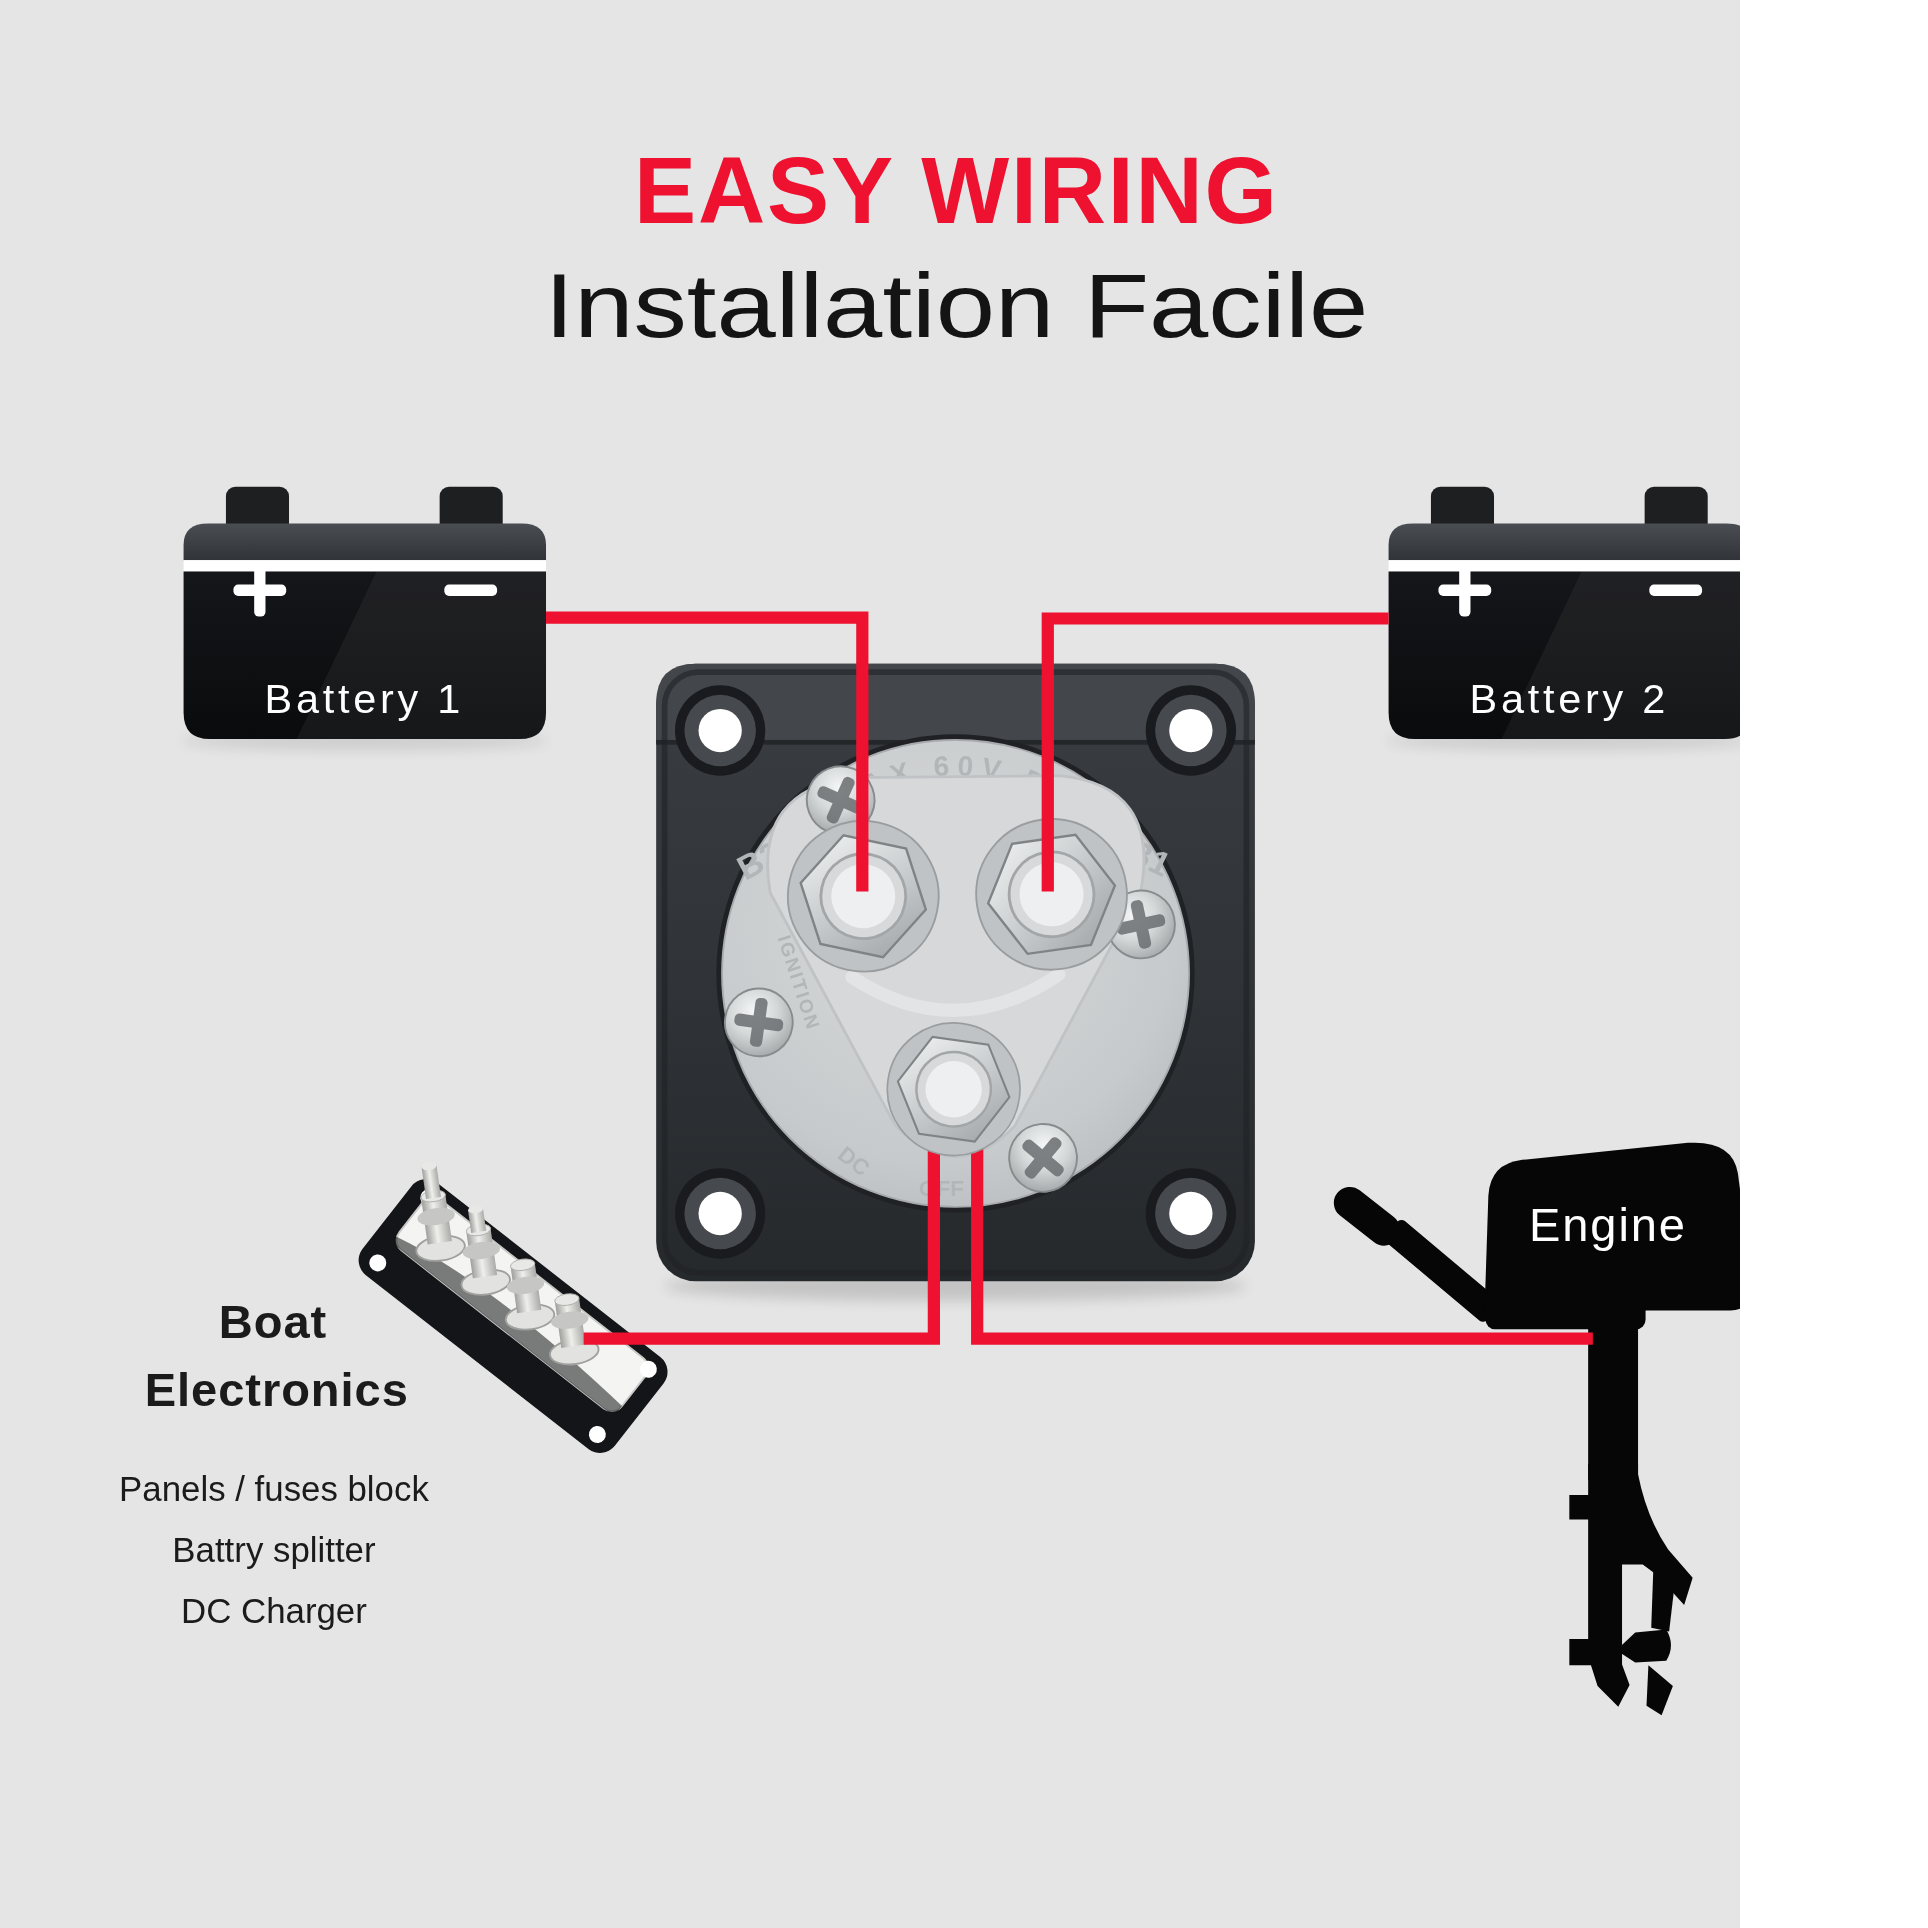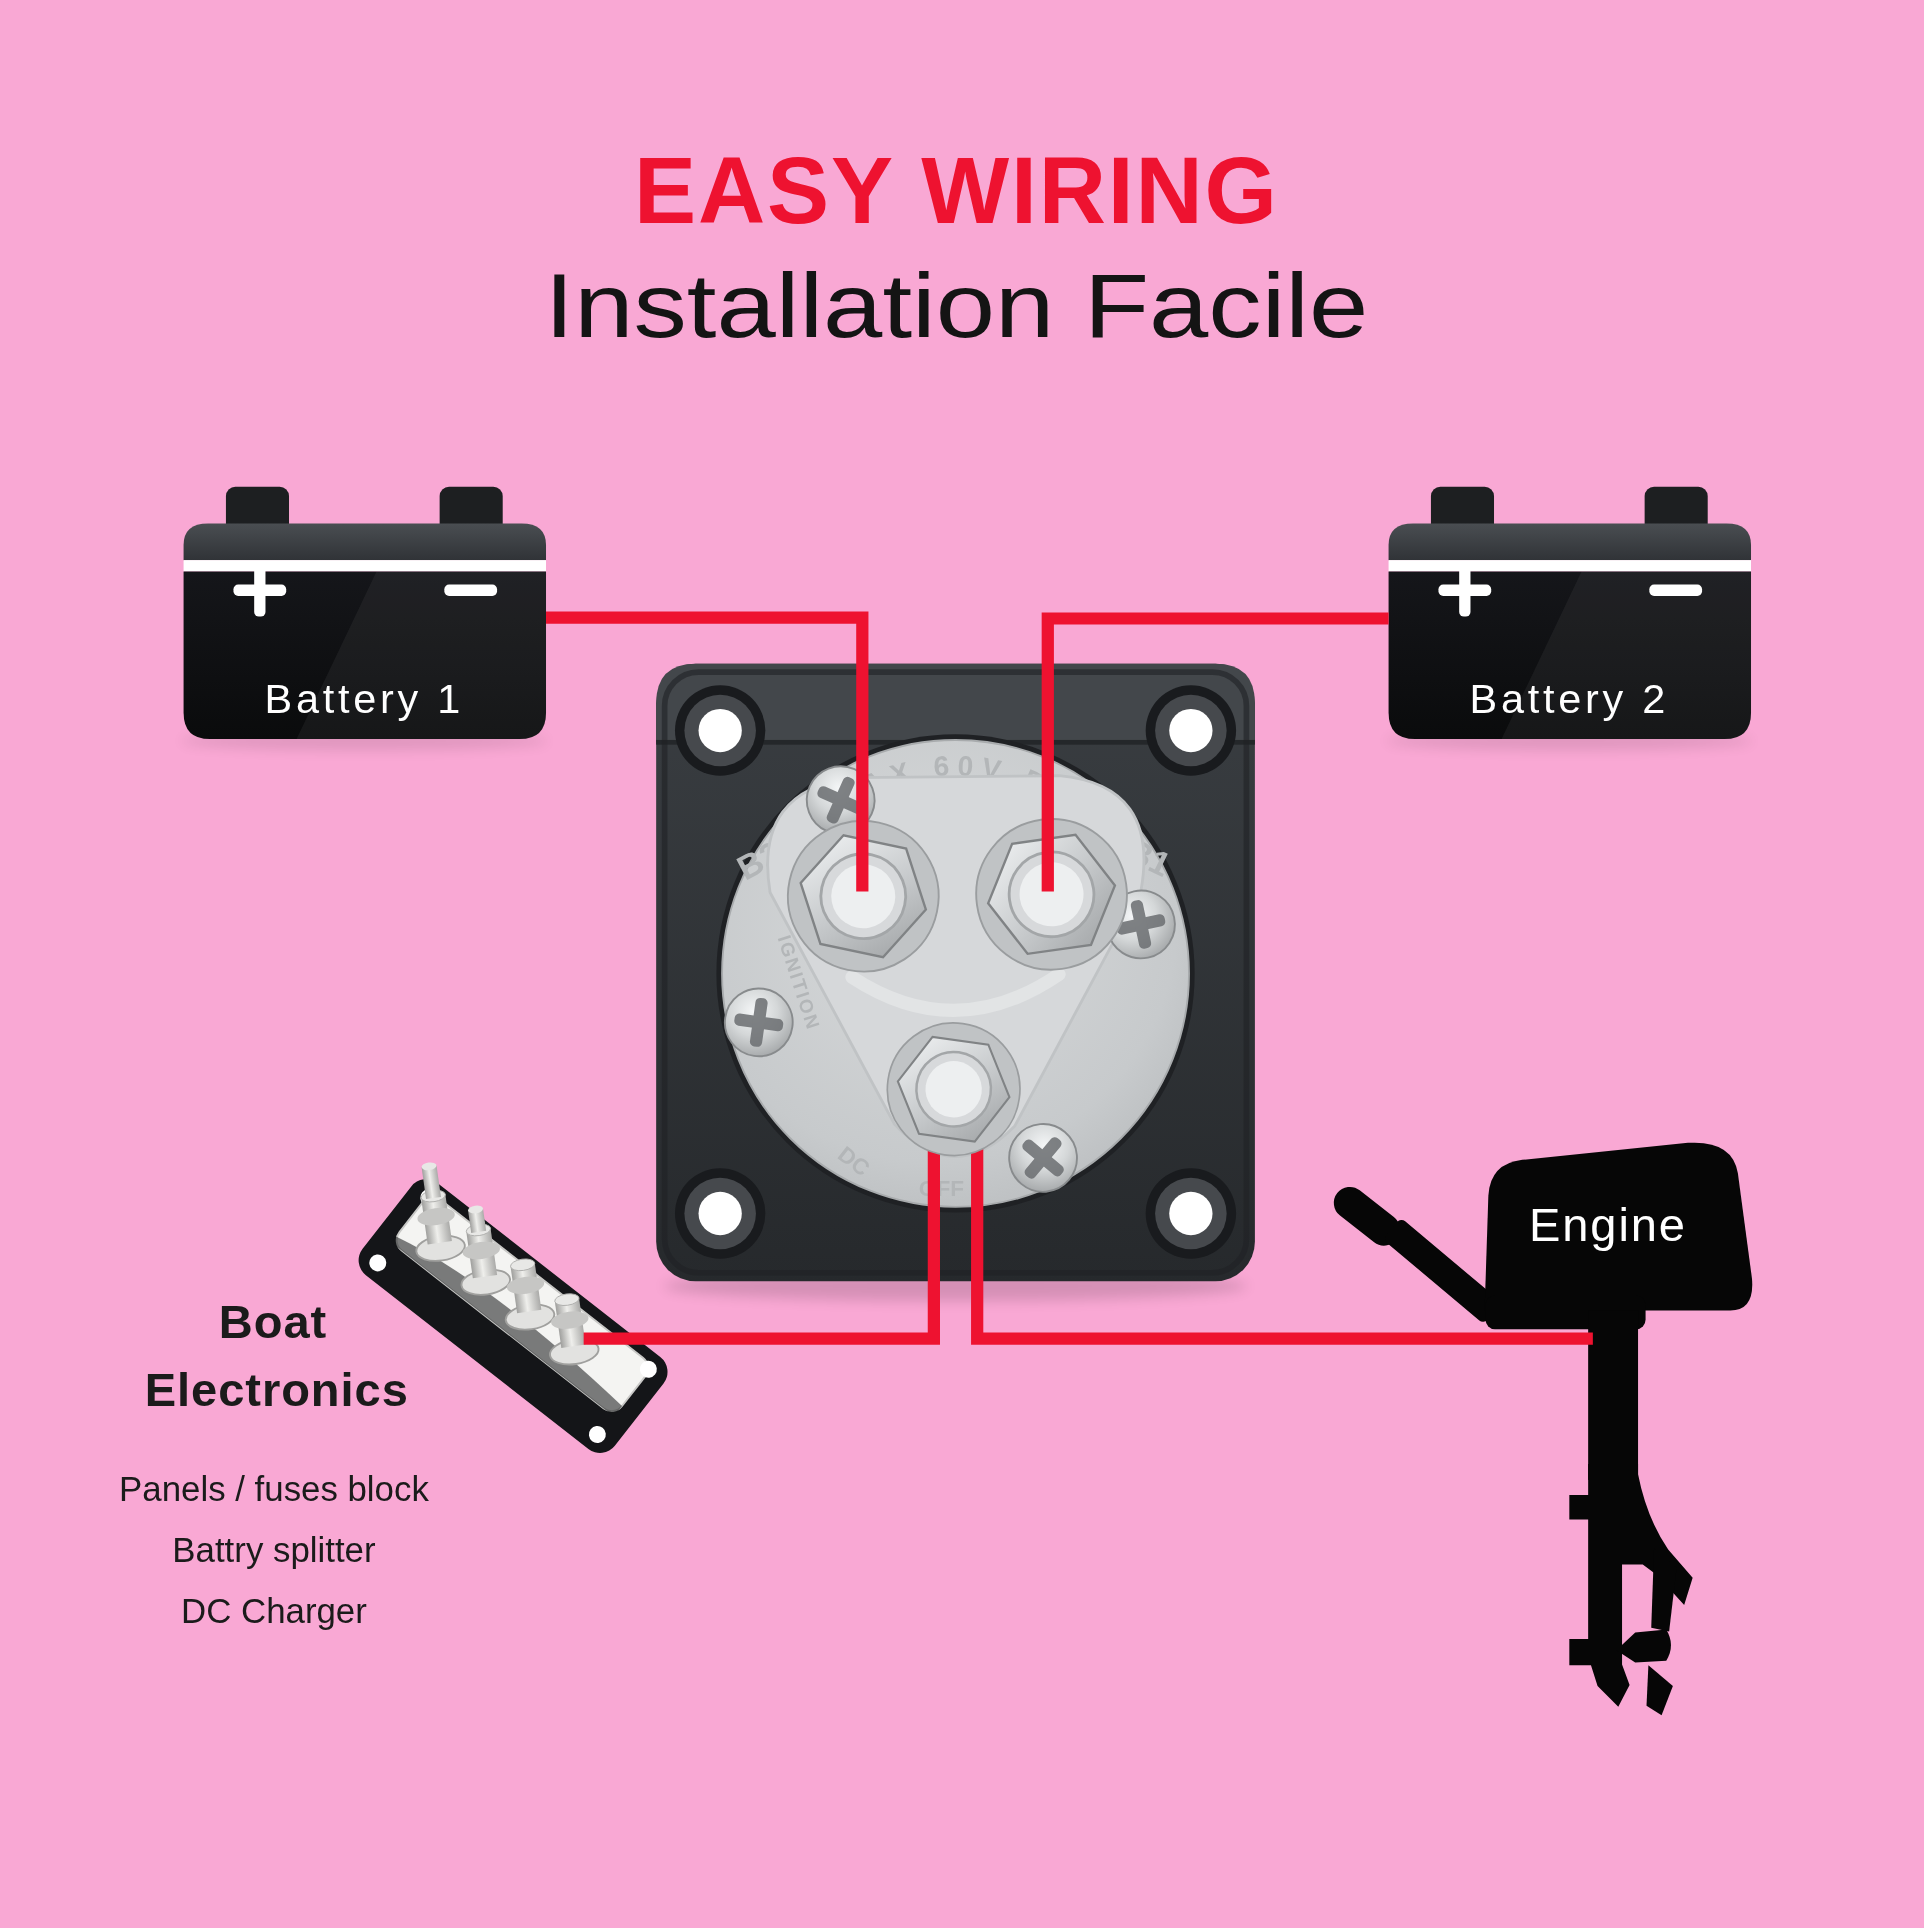--- a/index.html
+++ b/index.html
@@ -1,16 +1,16 @@
 <!DOCTYPE html>
 <html style="--accent: #ee1230; --wire: #ee1230;font-size:15px"><head>
 <meta charset="utf-8">
 <style>
   html,body{margin:0;padding:0;background:#ffffff;}
-  .canvas{position:relative;width:1924px;height:1928px;background:#f9a8d4;overflow:hidden;}
+  .canvas{position:relative;width:1740px;height:1928px;background:#e5e5e5;overflow:hidden;}
   svg text, svg textPath{font-family:"Liberation Sans",sans-serif;}
   .anchor-mid{text-anchor:middle;}
   .t-heading{font-weight:900;font-size:100px;letter-spacing:2px;fill:var(--accent,#ee1230);}
   .t-sub{font-weight:500;font-size:96px;fill:#141414;}
   .t-batt{font-weight:500;font-size:44px;letter-spacing:4px;fill:#ffffff;}
   .t-boat{font-weight:600;font-size:50px;letter-spacing:1px;fill:#1b1b1b;}
   .t-item{font-weight:500;font-size:37px;fill:#1b1b1b;}
   .t-engine{font-weight:500;font-size:50px;letter-spacing:2px;fill:#ffffff;}
   .t-emboss{font-weight:700;fill:#b3b6b8;}
   .wire{stroke:var(--wire,#ee1230);fill:none;stroke-width:13;stroke-linejoin:miter;stroke-linecap:butt;}

